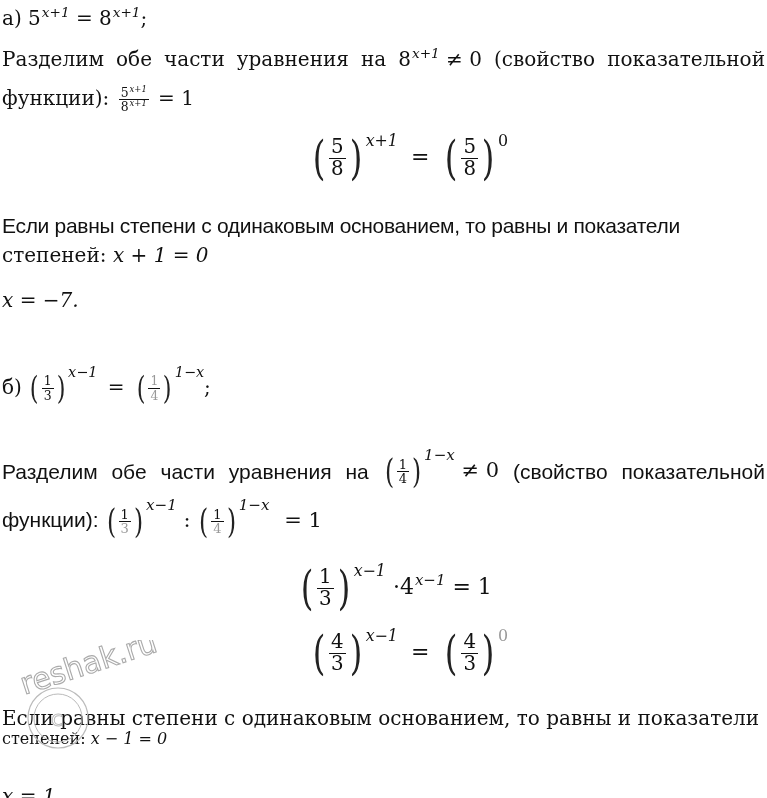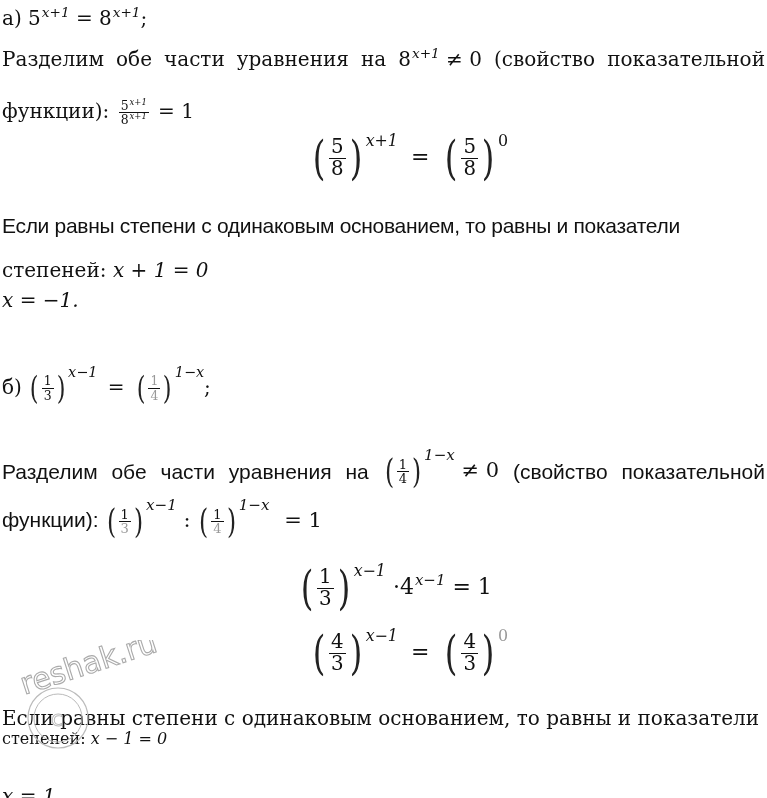--- a/index.html
+++ b/index.html
@@ -6,21 +6,21 @@
     body {
       width: 767px; height: 798px; position: relative; overflow: hidden;
       font-family: "DejaVu Serif", "Liberation Serif", serif;
       color: #111111; font-size: 20px;
     }
     .line { position: absolute; left: 2px; white-space: nowrap; line-height: 1; }
     .justify { width: 763px; display: flex; justify-content: space-between; align-items: center; }
     .m { font-family: "DejaVu Serif", serif; }
     .i { font-style: italic; }
     sup { font-size: 0.68em; vertical-align: 0; position: relative; top: -0.62em; margin-left: 1px; }
-    .frac { display: inline-flex; flex-direction: column; align-items: center; vertical-align: middle; font-size: 0.62em; margin: 17px 3px; }
+    .frac { display: inline-flex; flex-direction: column; align-items: center; vertical-align: middle; font-size: 0.62em; margin: 4px 3px; }
     .frac .num { border-bottom: 1px solid #111; padding: 0 2px; line-height: 1.05; }
     .frac .den { line-height: 1.05; }
     .paren { display: inline-flex; align-items: center; vertical-align: middle; }
     .paren .p { font-size: 2.1em; font-weight: 200; line-height: 1; transform: scaleX(0.7); color:#222; }
     .paren.small .p { font-size: 1.6em; }
     .paren .frac { font-size: 0.9em; margin: 0 1px; }
     .paren.small .frac { font-size: 0.62em; }
     .exp { font-size: 0.72em; position: relative; top: -1.15em; margin-left: 1px; }
     .gray { color: #999; }
     .center { position: absolute; white-space: nowrap; }
@@ -73,25 +73,25 @@
       <span class="p">(</span>
       <span class="frac">
         <span class="num">5</span>
         <span class="den">8</span>
       </span>
       <span class="p">)</span>
     </span><span class="exp">0</span>
 </div>
 
 <div class="line" style="top:215px; font-family:'Liberation Sans Narrow','Liberation Sans',sans-serif; font-size:21px; letter-spacing:-0.3px;">Если равны степени с одинаковым основанием, то равны и показатели</div>
-<div class="line" style="top:260px; font-size:20px;">
+<div class="line" style="top:245px; font-size:20px;">
   <span>степеней:</span>
   <span class="i">x + 1 = 0</span>
 </div>
-<div class="line i" style="top:290px;">x = −1.</div>
+<div class="line i" style="top:290px;">x = −7.</div>
 
 <div class="line" style="top:372px;">
   <span>б)</span>
   <span class="paren small">
       <span class="p">(</span>
       <span class="frac">
         <span class="num">1</span>
         <span class="den">3</span>
       </span>
       <span class="p">)</span>

